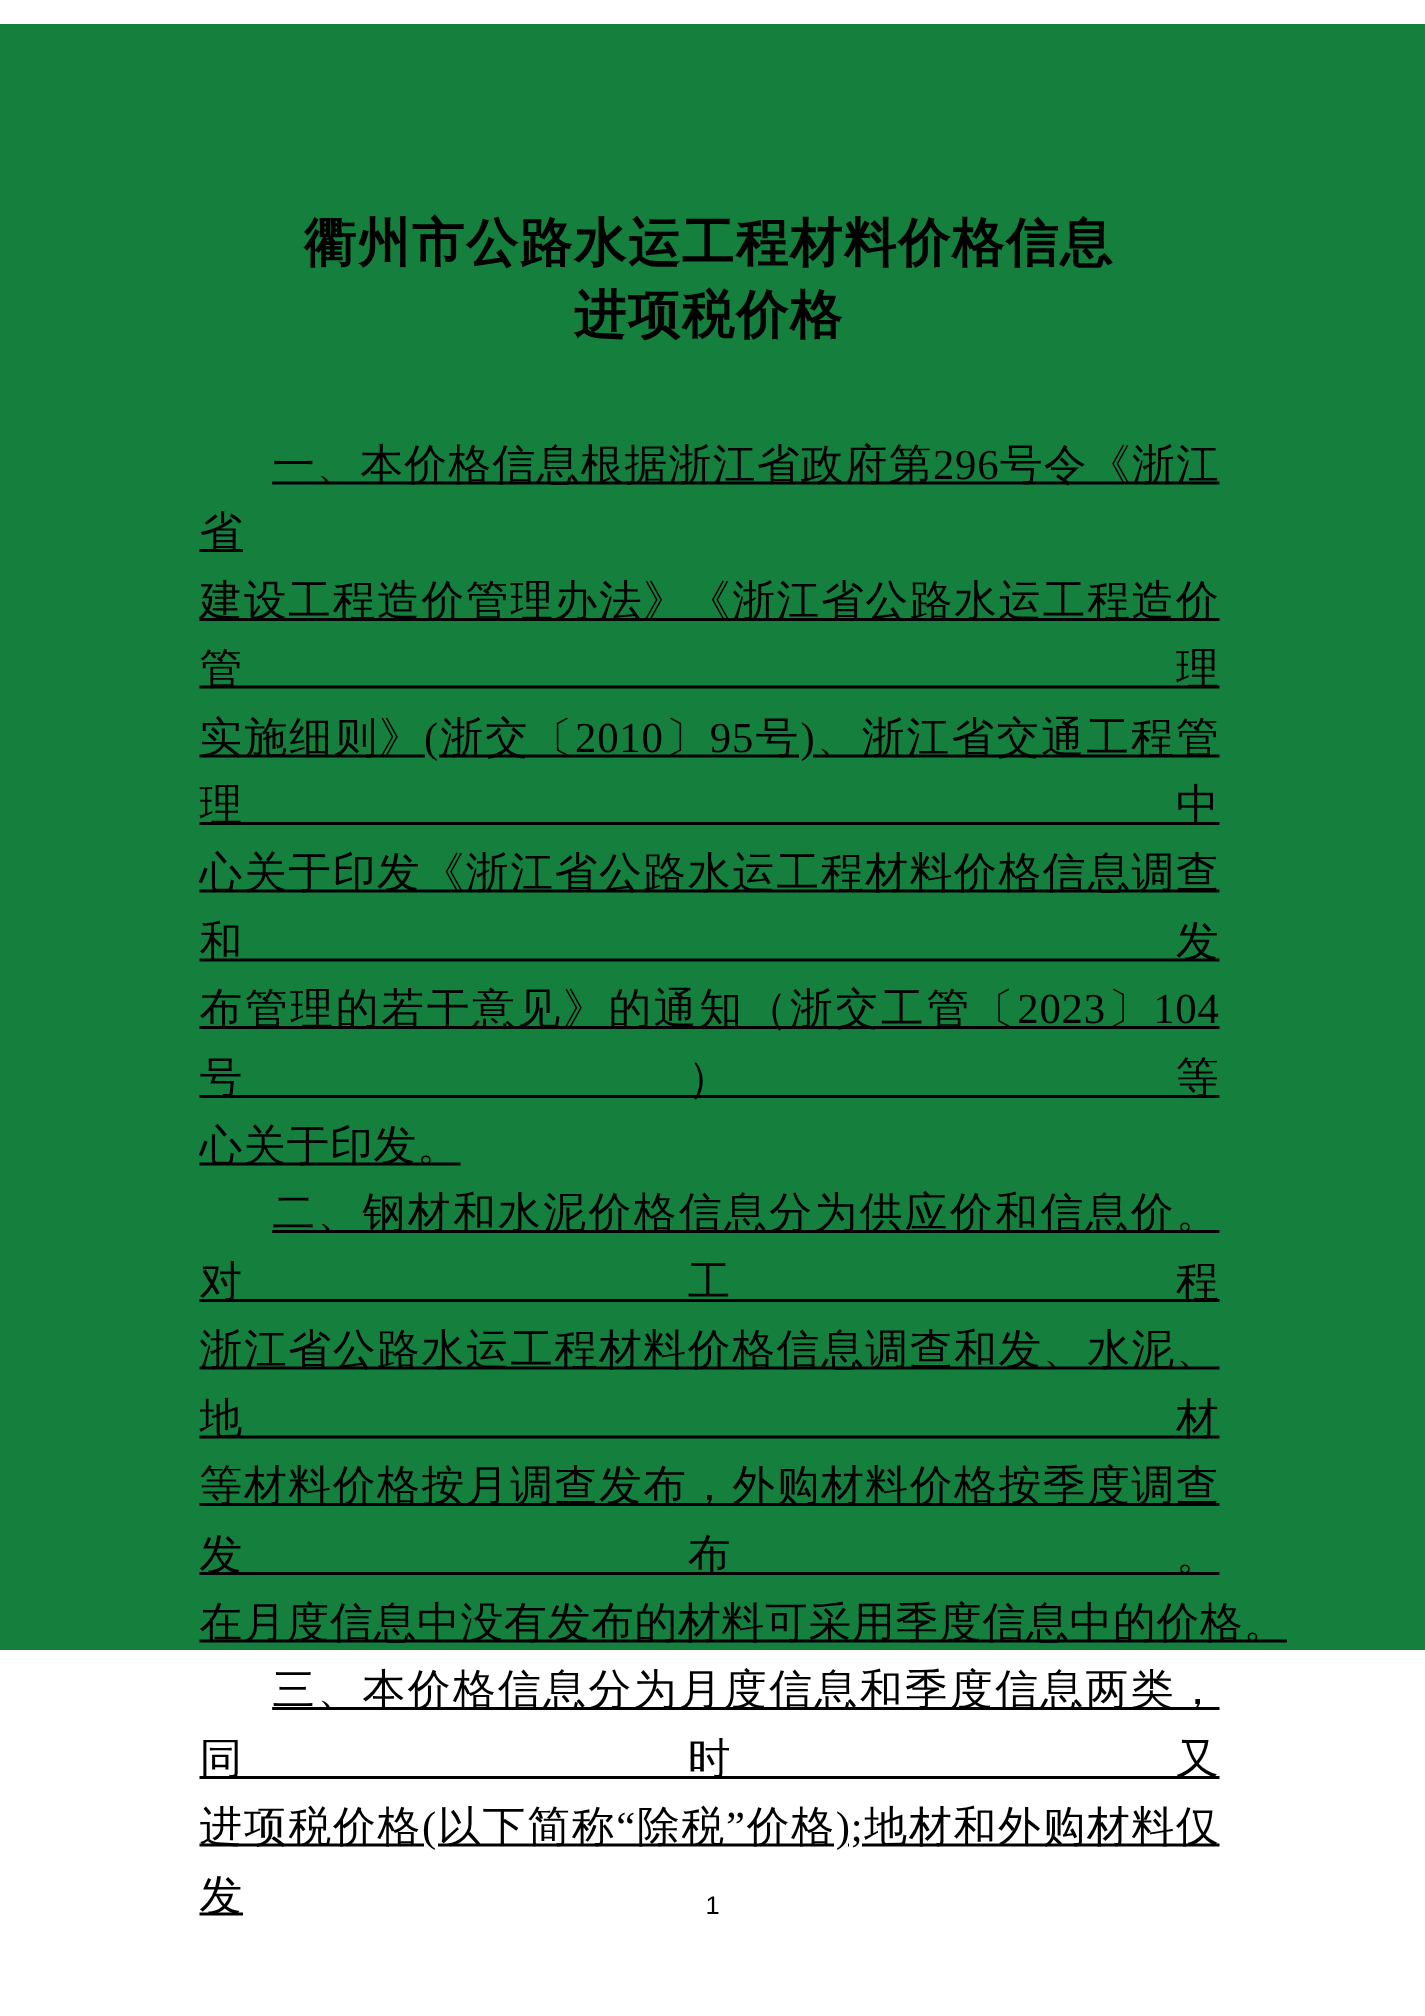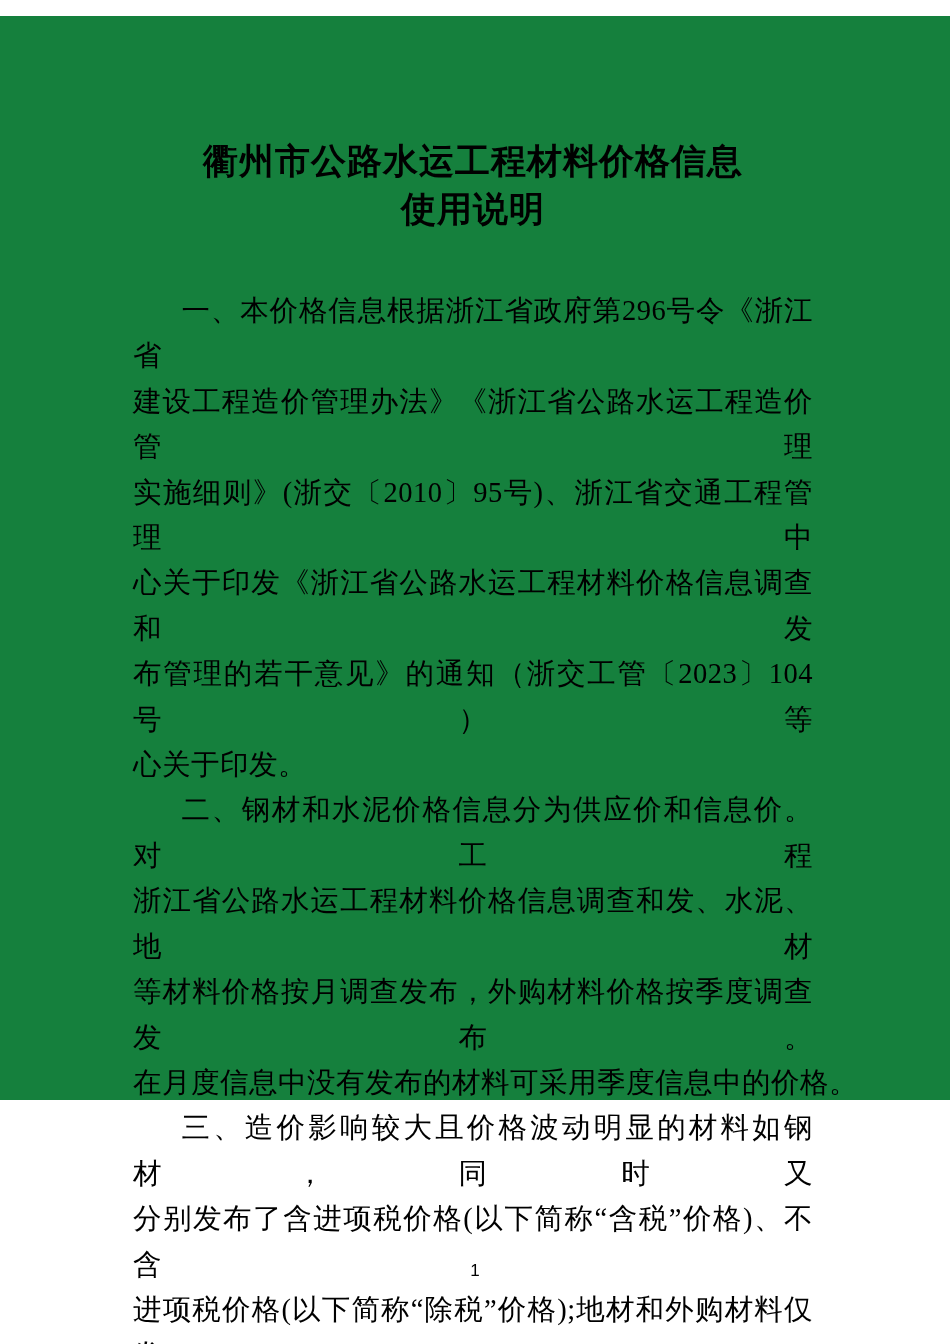--- a/index.html
+++ b/index.html
@@ -44,20 +44,21 @@
   .doc-body {
     margin-top: 54px;
   }
   .ln {
     font-size: 28.5px;
     line-height: 45.4px;
     letter-spacing: 0.5px;
     white-space: nowrap;      
     text-align: justify;
     text-align-last: left;
+    text-decoration: underline;
   }
   .ln.just {
     white-space: normal;
     text-align: justify;
     text-align-last: justify; 
   }
   .ln.first {
     text-indent: 1.7em;
   }
   .page-number {
@@ -72,39 +73,38 @@
   }
 </style>
 </head>
 <body>
 
 <div class="page">
   <div class="content">
 
     <div class="doc-title">
       <span class="t-line">衢州市公路水运工程材料价格信息</span>
-      <span class="t-line">使用说明</span>
+      <span class="t-line">进项税价格</span>
     </div>
 
     <div class="doc-body">
 
       <div class="ln first just">一、本价格信息根据浙江省政府第296号令《浙江省</div>
       <div class="ln just">建设工程造价管理办法》《浙江省公路水运工程造价管理</div>
       <div class="ln just">实施细则》(浙交〔2010〕95号)、浙江省交通工程管理中</div>
       <div class="ln just">心关于印发《浙江省公路水运工程材料价格信息调查和发</div>
       <div class="ln just">布管理的若干意见》的通知（浙交工管〔2023〕104号）等</div>
       <div class="ln">心关于印发。</div>
 
       <div class="ln first just">二、钢材和水泥价格信息分为供应价和信息价。对工程</div>
       <div class="ln just">浙江省公路水运工程材料价格信息调查和发、水泥、地材</div>
       <div class="ln just">等材料价格按月调查发布，外购材料价格按季度调查发布。</div>
       <div class="ln">在月度信息中没有发布的材料可采用季度信息中的价格。</div>
 
-      <div class="ln first just">三、造价影响较大且价格波动明显的材料如钢材，同时又</div>
-      <div class="ln just">分别发布了含进项税价格(以下简称“含税”价格)、不含</div>
+      <div class="ln first just">三、本价格信息分为月度信息和季度信息两类，同时又</div>
       <div class="ln just">进项税价格(以下简称“除税”价格);地材和外购材料仅发</div>
 
     </div>
 
   </div>
 
   <div class="page-number">1</div>
 </div>
 
 </body></html>

